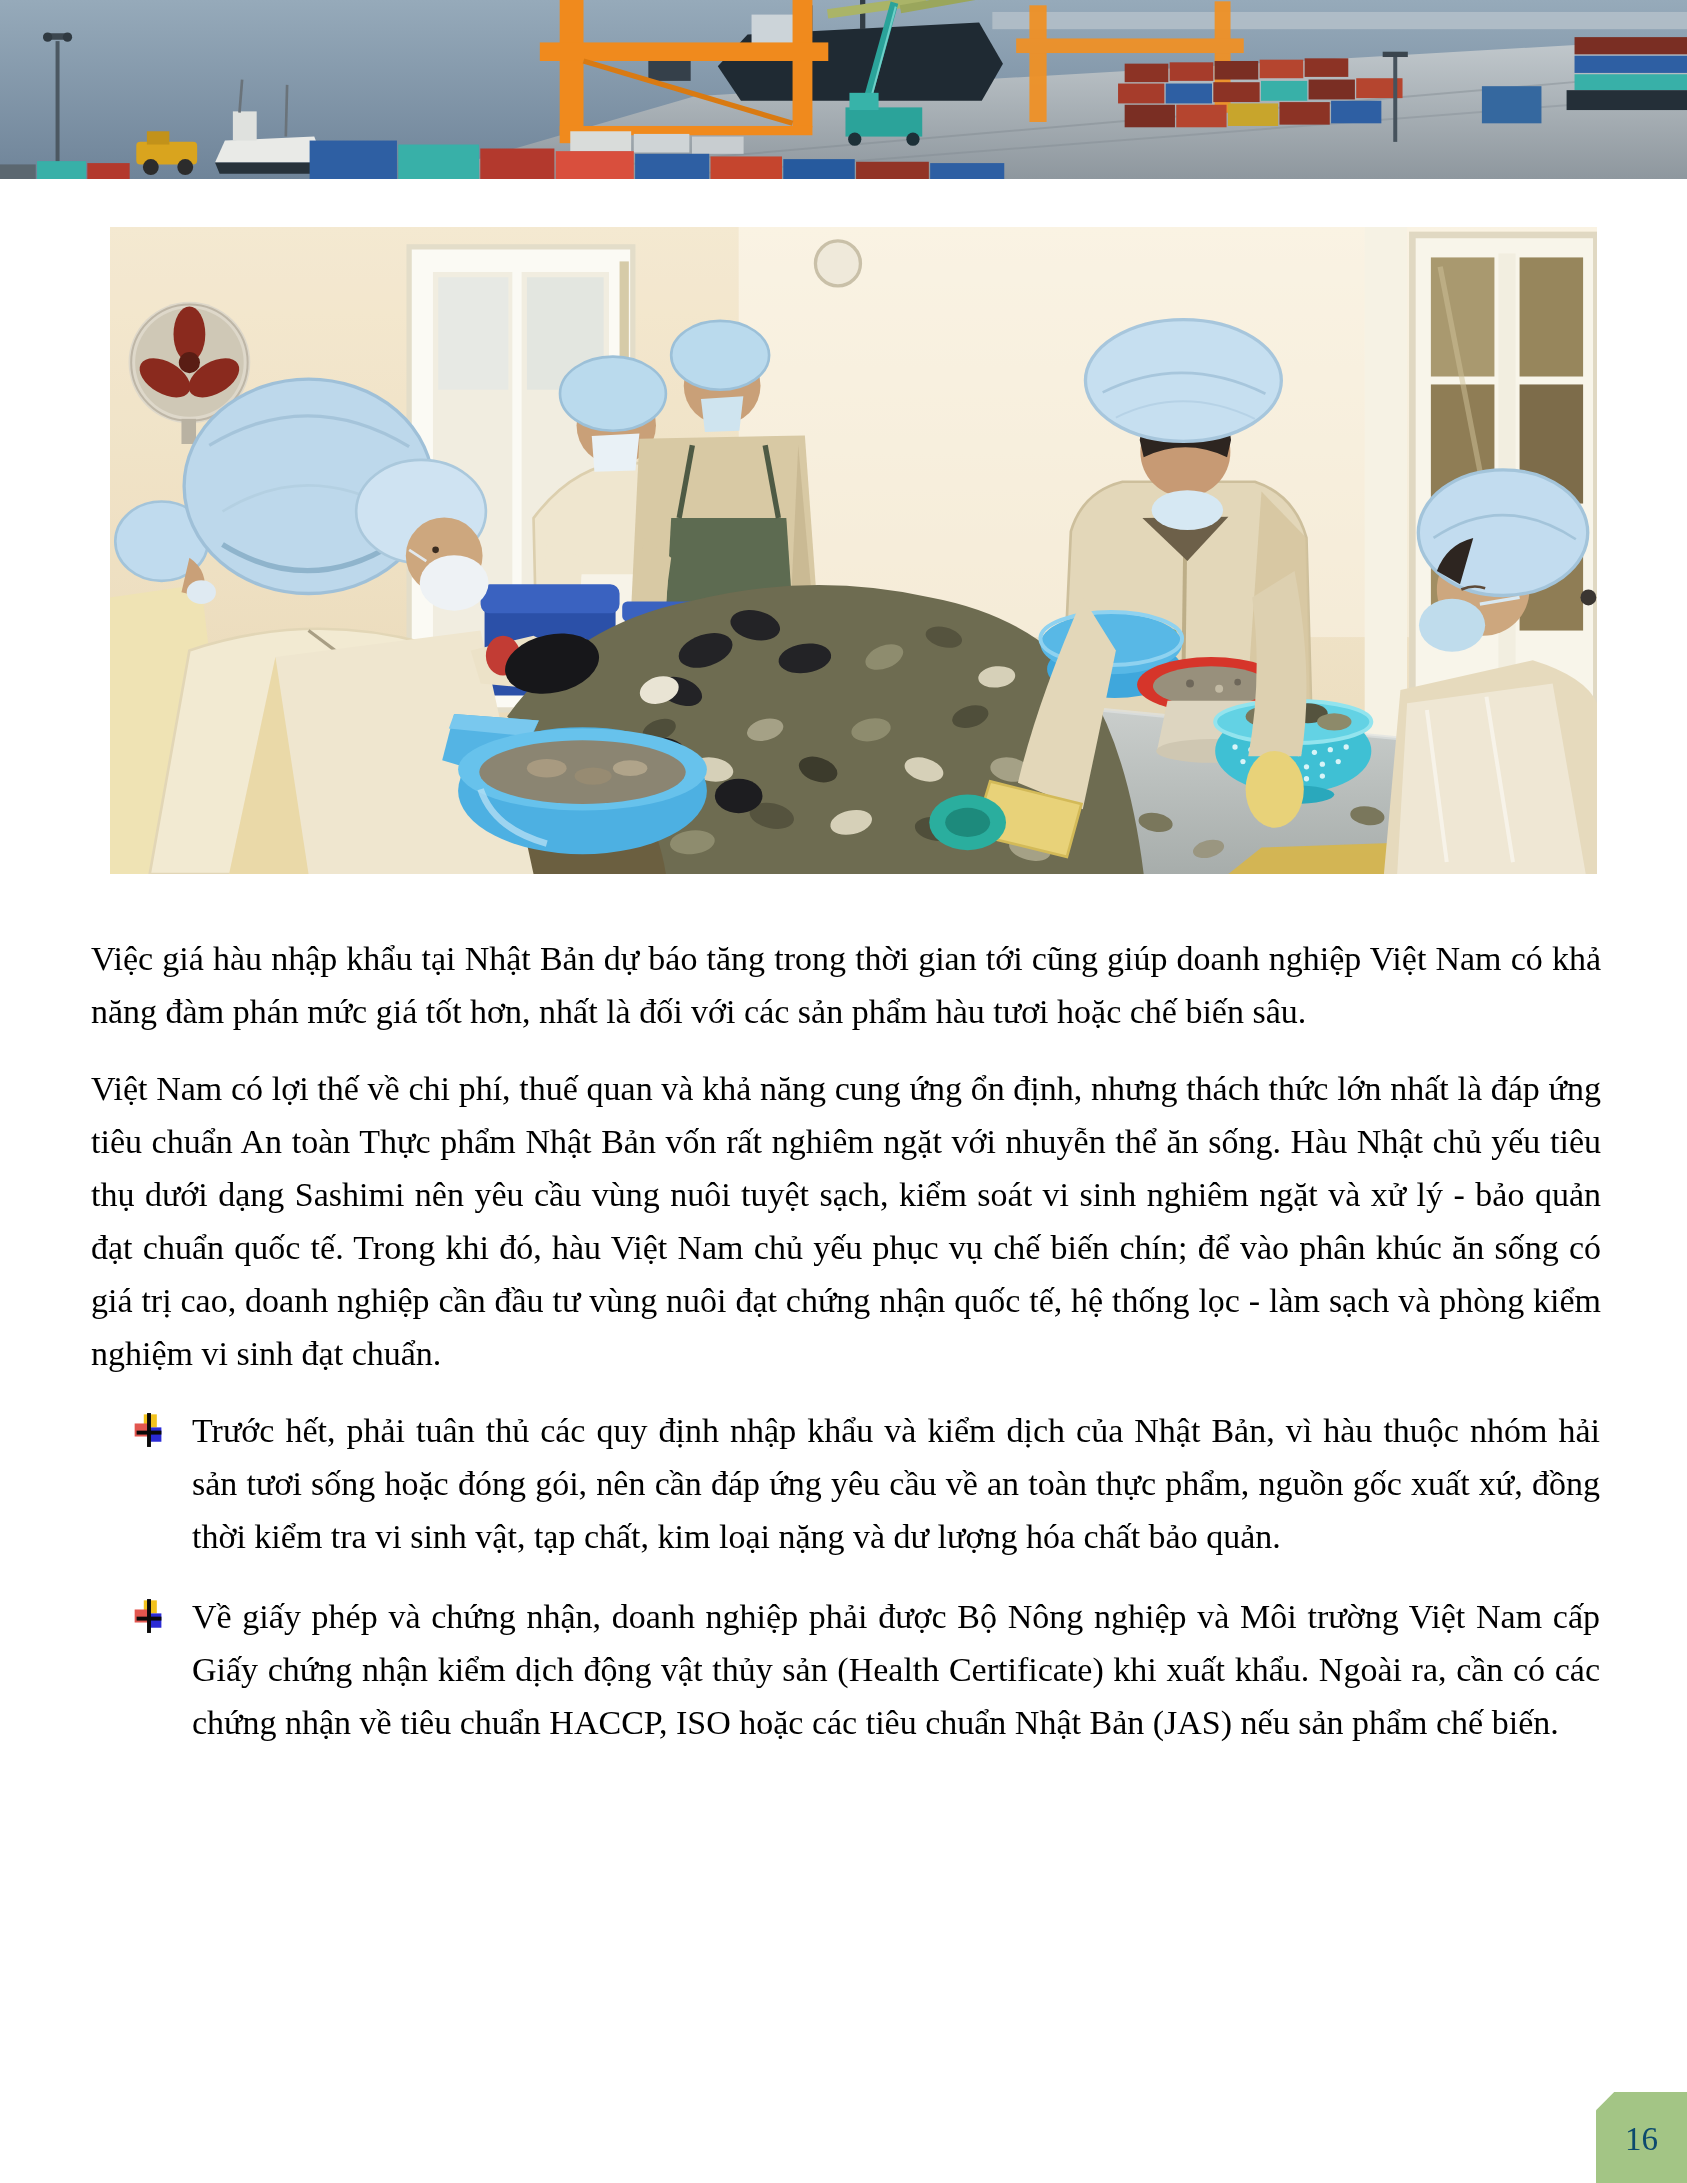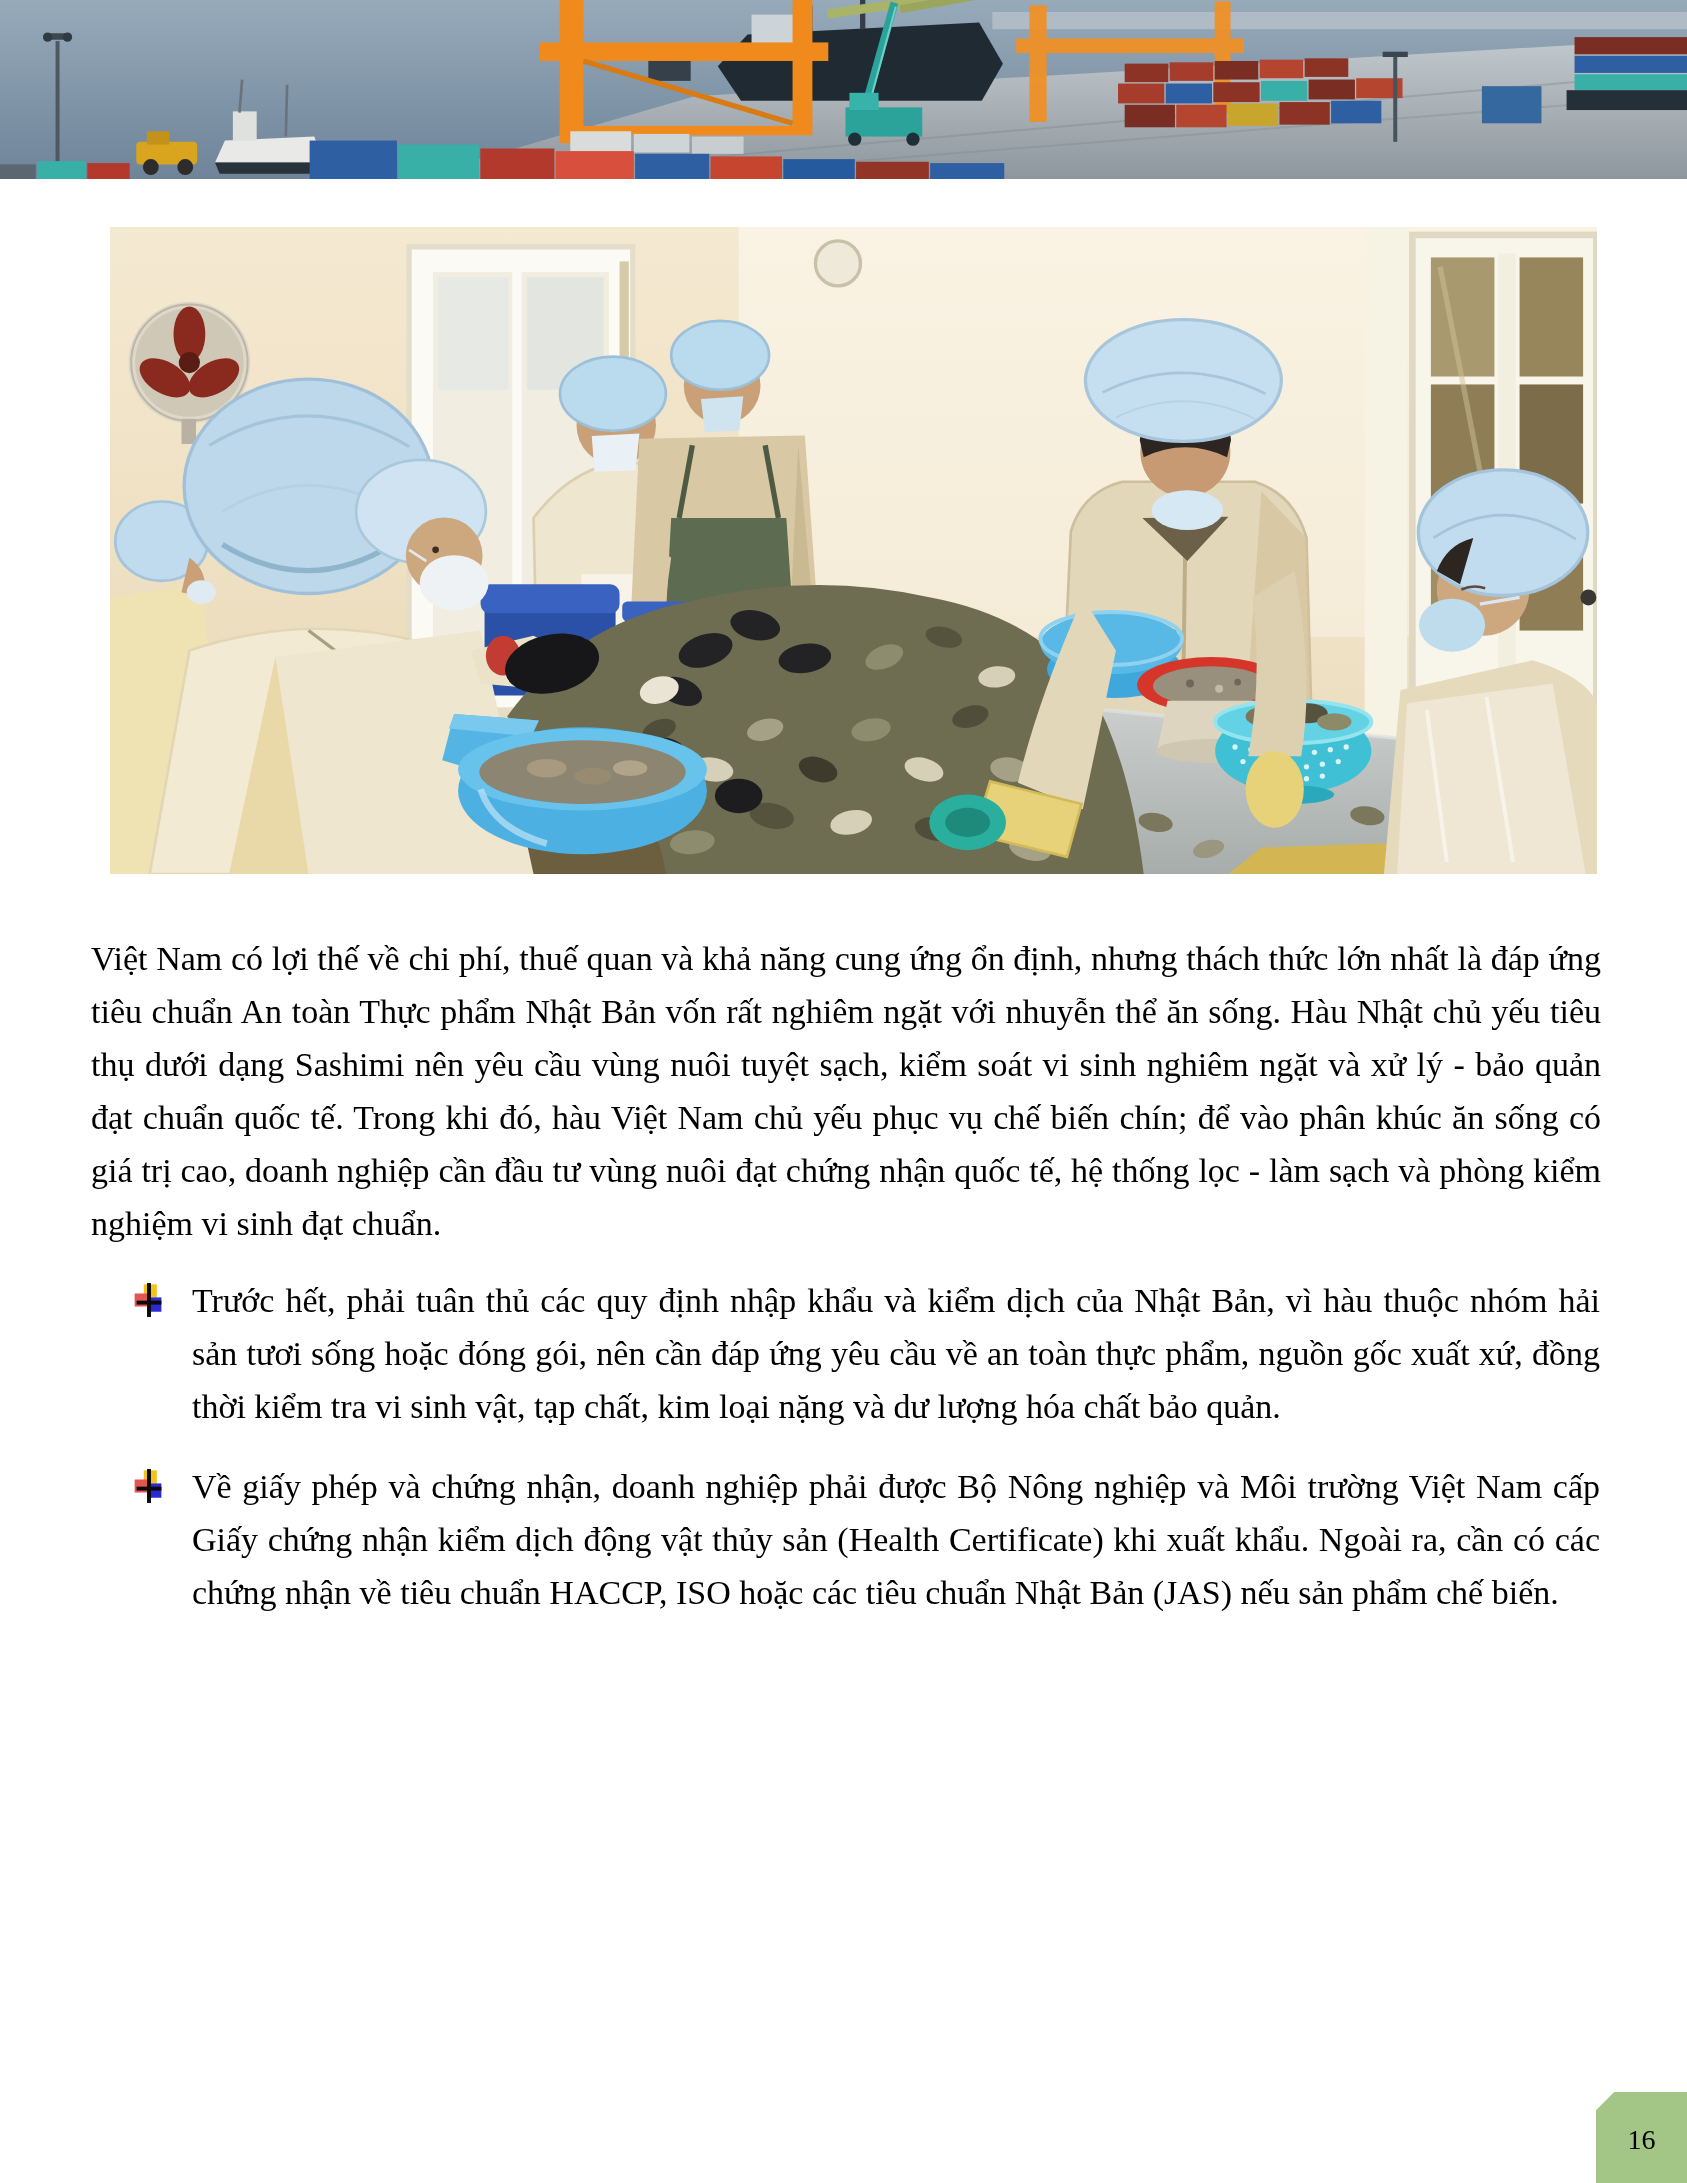--- a/index.html
+++ b/index.html
@@ -12,21 +12,21 @@
   .article{position:absolute;left:91px;top:932px;width:1510px;
            font-size:34px;line-height:53px;text-align:justify;}
   .article p{margin:0 0 24px 0;}
   .article ul{margin:1px;padding:0;list-style:none;}
   .article li{position:relative;padding-left:100px;margin-bottom:26.5px;}
   .bullet{position:absolute;left:42px;top:9.3px;width:30px;height:34px;}
   .bullet svg{display:block;width:100%;height:100%;}
   .badge{position:absolute;left:1596px;top:2092px;width:91px;height:91px;
          background:#a3c585;clip-path:polygon(20% 0,100% 0,100% 100%,0 100%,0 20%);
          display:flex;align-items:center;justify-content:center;}
-  .badge span{color:#000000;font-size:28px;line-height:1;padding-top:4px;}
+  .badge span{color:#0c4a6e;font-size:33px;line-height:1;padding-top:4px;}
 </style>
 </head>
 <body>
 
 <div id="page">
 
   <div class="banner">
     <svg viewBox="0 0 2550 270" preserveAspectRatio="none">
       <defs>
         <linearGradient id="sea" x1="0" y1="0" x2="0" y2="1">
@@ -391,20 +391,21 @@
         <ellipse cx="714" cy="824" rx="156" ry="48" fill="#8b8572"></ellipse>
         <ellipse cx="660" cy="818" rx="30" ry="14" fill="#a89a80"></ellipse>
         <ellipse cx="730" cy="830" rx="28" ry="13" fill="#978b72"></ellipse>
         <ellipse cx="786" cy="818" rx="26" ry="12" fill="#b0a48a"></ellipse>
         <path d="M560,850 Q580,910 660,932" stroke="#bfe4f6" stroke-width="10" fill="none" opacity="0.7"></path>
       </g>
     </svg>
   </div>
 
   <div class="article">
+    <p>Việc giá hàu nhập khẩu tại Nhật Bản dự báo tăng trong thời gian tới cũng giúp doanh nghiệp Việt Nam có khả năng đàm phán mức giá tốt hơn, nhất là đối với các sản phẩm hàu tươi hoặc chế biến sâu.</p>
     <p>Việt Nam có lợi thế về chi phí, thuế quan và khả năng cung ứng ổn định, nhưng thách thức lớn nhất là đáp ứng tiêu chuẩn An toàn Thực phẩm Nhật Bản vốn rất nghiêm ngặt với nhuyễn thể ăn sống. Hàu Nhật chủ yếu tiêu thụ dưới dạng Sashimi nên yêu cầu vùng nuôi tuyệt sạch, kiểm soát vi sinh nghiêm ngặt và xử lý - bảo quản đạt chuẩn quốc tế. Trong khi đó, hàu Việt Nam chủ yếu phục vụ chế biến chín; để vào phân khúc ăn sống có giá trị cao, doanh nghiệp cần đầu tư vùng nuôi đạt chứng nhận quốc tế, hệ thống lọc - làm sạch và phòng kiểm nghiệm vi sinh đạt chuẩn.</p>
     <ul>
       <li>
         <span class="bullet">
           <svg viewBox="0 0 46 52">
             <rect x="15" y="2" width="20" height="20" fill="#F2C21D"></rect>
             <rect x="1" y="16" width="22" height="20" fill="#E2564F"></rect>
             <rect x="21" y="22" width="21" height="22" fill="#2B2BD5"></rect>
             <rect x="20" y="0" width="6" height="52" fill="#0A0A0A"></rect>
             <rect x="4" y="27" width="38" height="6" fill="#0A0A0A"></rect>

